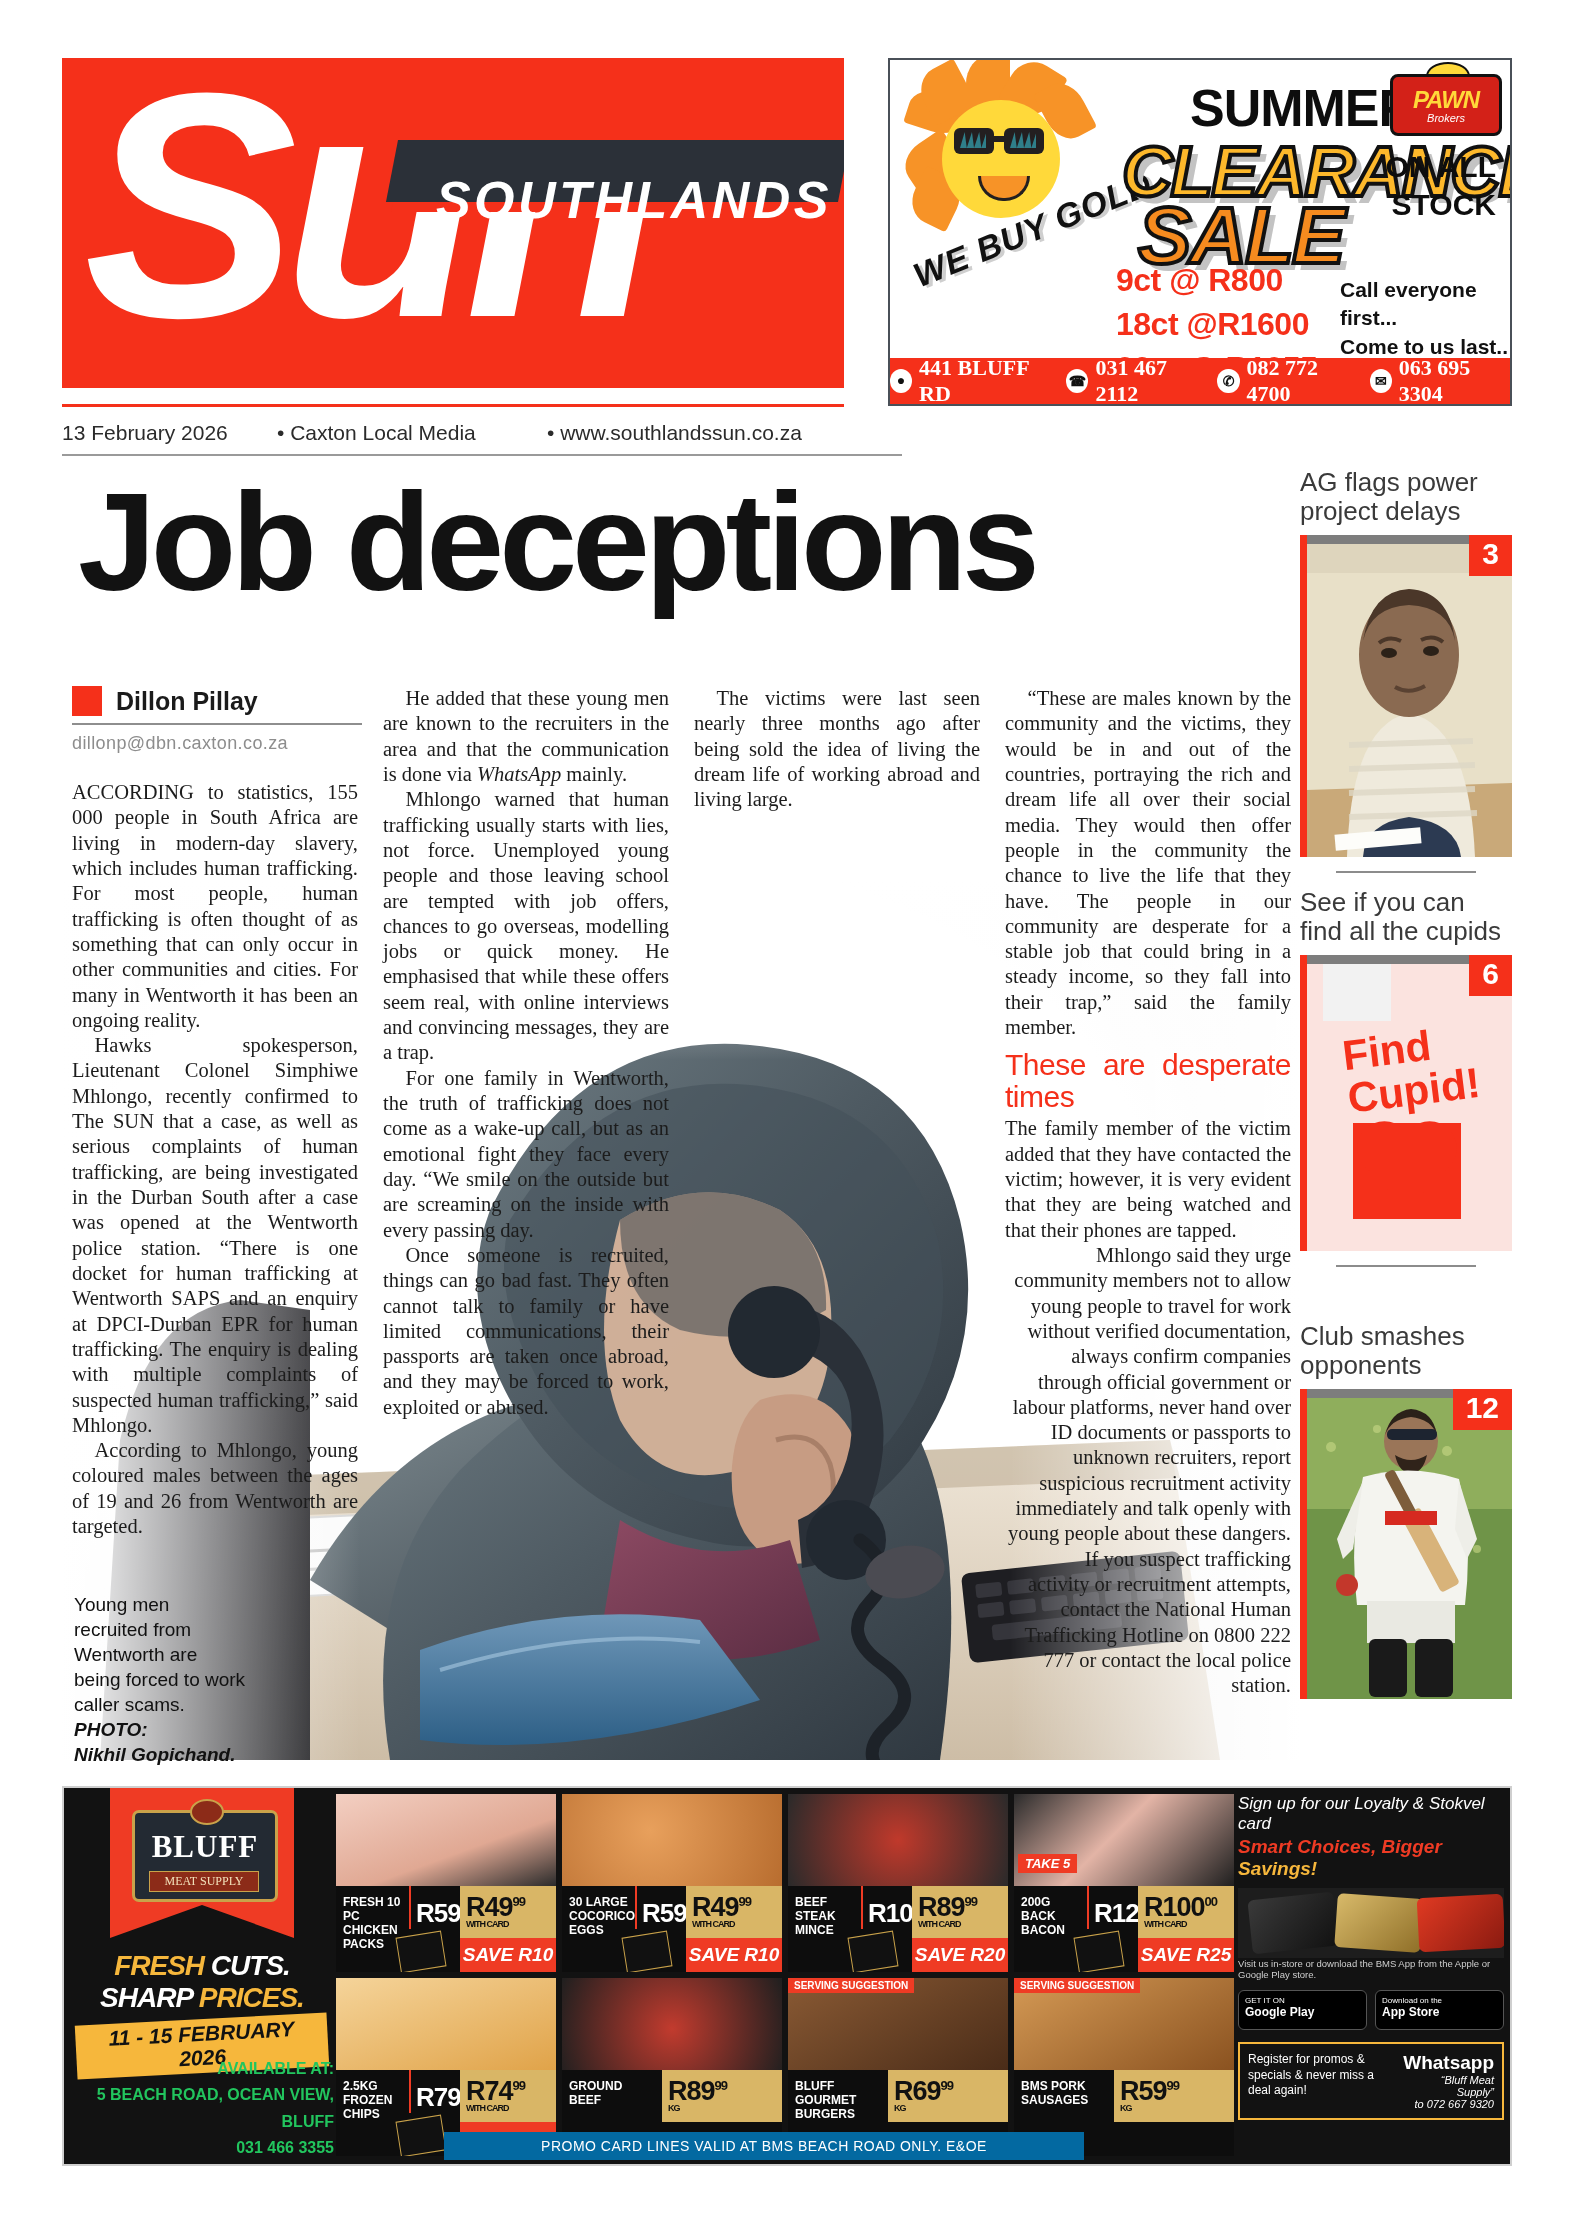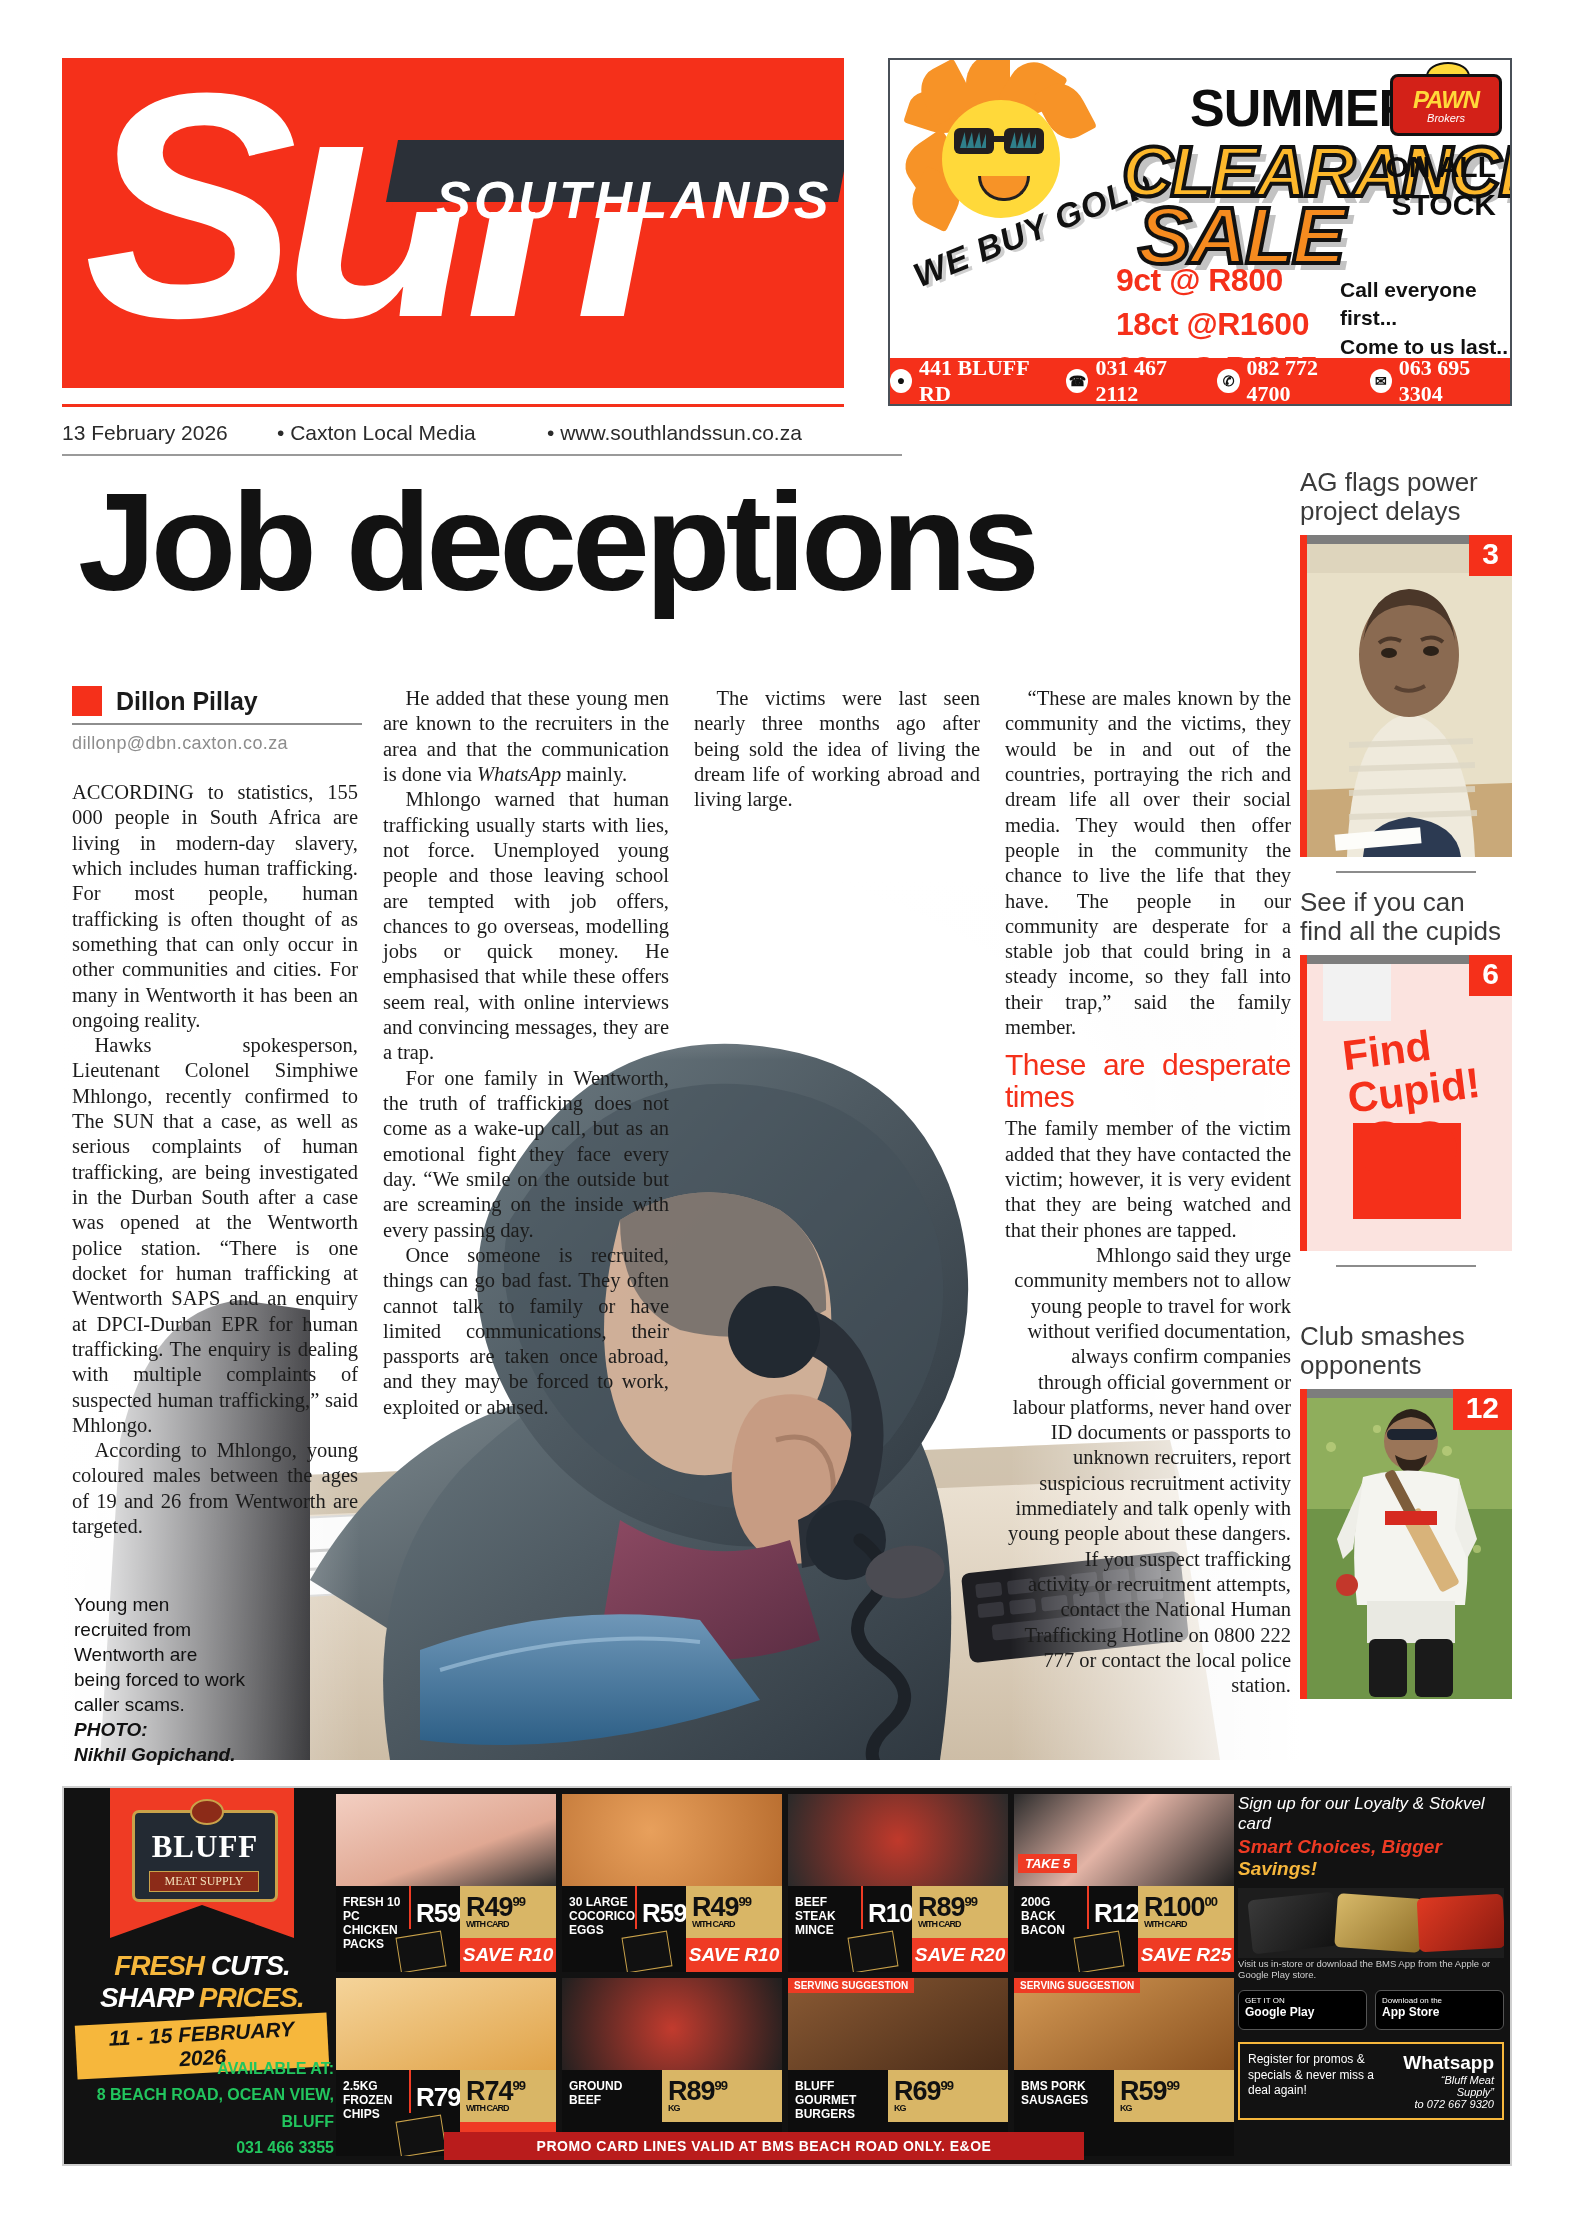--- a/index.html
+++ b/index.html
@@ -130,21 +130,21 @@
   .lcard{position:absolute;top:8px;width:86px;height:54px;border-radius:6px;}
   .lvisit{color:#cfcfcf;font-size:9.5px;}
   .lstores{margin-top:10px;display:flex;gap:8px;}
   .lstore{flex:1;height:40px;background:#000;border:1px solid #555;border-radius:6px;color:#fff;font-size:8px;padding:5px 6px;box-sizing:border-box;}
   .lstore b{display:block;font-size:12px;}
   .lreg{margin-top:12px;border:2px solid #f6b73c;padding:8px;display:flex;gap:8px;}
   .lregl{color:#fff;font-size:12px;line-height:1.3;}
   .lregr{color:#fff;text-align:right;}
   .lregr b{font-size:19px;}
   .lregr span{display:block;font-size:11px;font-style:italic;}
-  .promoline{position:absolute;left:380px;bottom:4px;width:640px;height:28px;background:#b91c1c;color:#fff;font-weight:bold;font-size:14px;display:flex;align-items:center;justify-content:center;letter-spacing:0.5px;}
+  .promoline{position:absolute;left:380px;bottom:4px;width:640px;height:28px;background:#0369a1;color:#fff;font-weight:normal;font-size:14px;display:flex;align-items:center;justify-content:center;letter-spacing:0.5px;}
 </style>
 </head>
 <body>
 
 <div class="page">
 
   <div class="masthead">
     <div class="mast-sun">Sun</div>
     <div class="mast-band"></div>
     <div class="mast-cover"></div>
@@ -465,21 +465,21 @@
         <div class="bn">BLUFF</div>
         <div class="bs">MEAT SUPPLY</div>
       </div>
       <div class="slogan">
         <div class="sl1"><span>FRESH </span><em>CUTS.</em></div>
         <div class="sl1"><em>SHARP </em><span>PRICES.</span></div>
         <div class="sl2">11 - 15 FEBRUARY 2026</div>
       </div>
       <div class="avail">
         <div>AVAILABLE AT:</div>
-        <div>8 BEACH ROAD, OCEAN VIEW, BLUFF</div>
+        <div>5 BEACH ROAD, OCEAN VIEW, BLUFF</div>
         <div>031 466 3355</div>
       </div>
     </div>
 
     <div class="prodgrid">
       <div class="prow">
         <div class="prod">
           <div class="ph" style="background:linear-gradient(160deg,#f3cfc2,#e0a893 60%,#2b2b2b);"></div>
           <div class="bar">
             <div class="pname">FRESH 10 PC CHICKEN PACKS</div>

